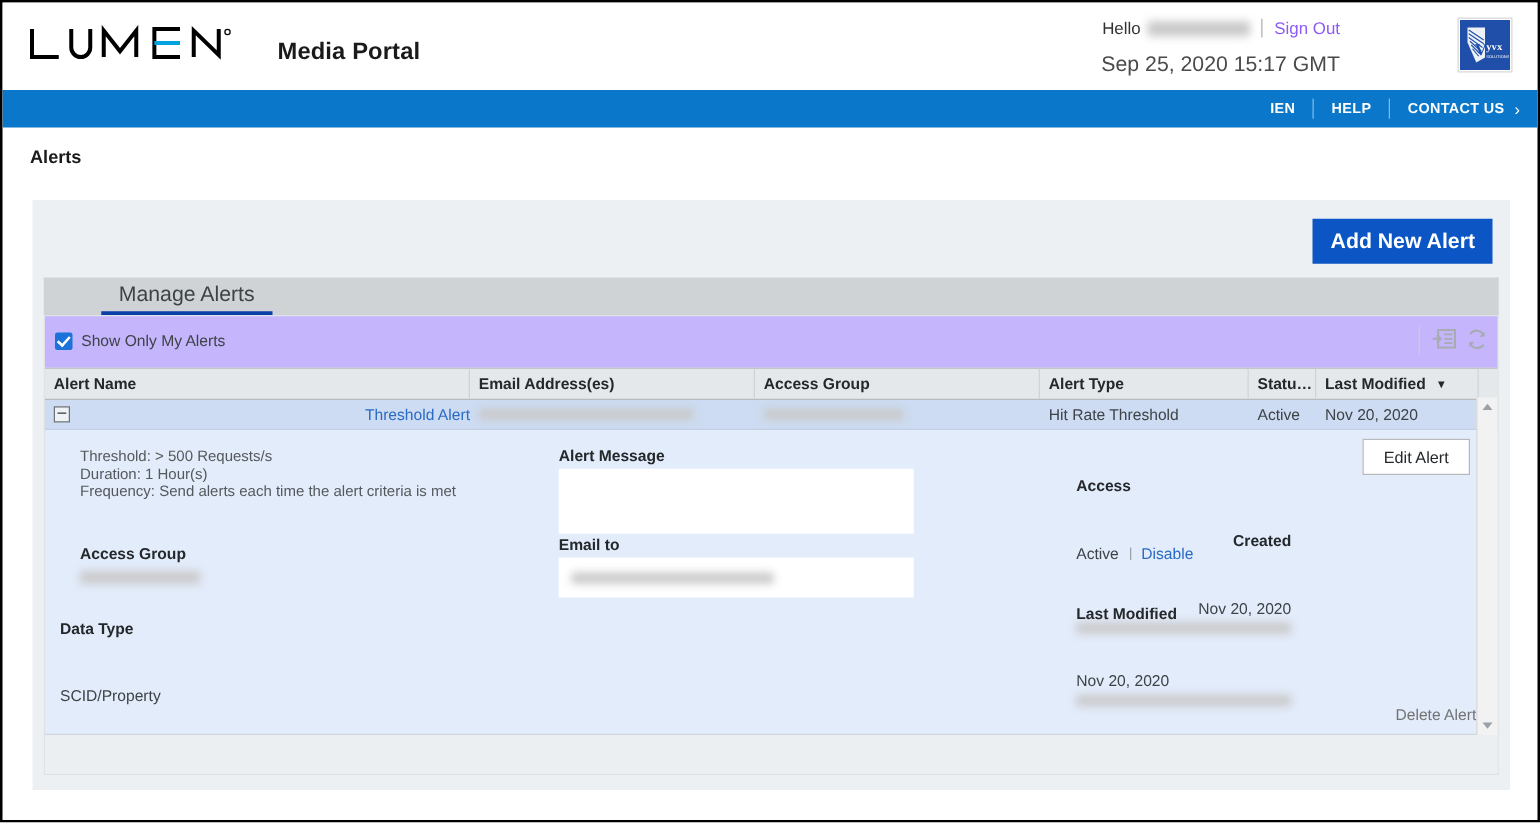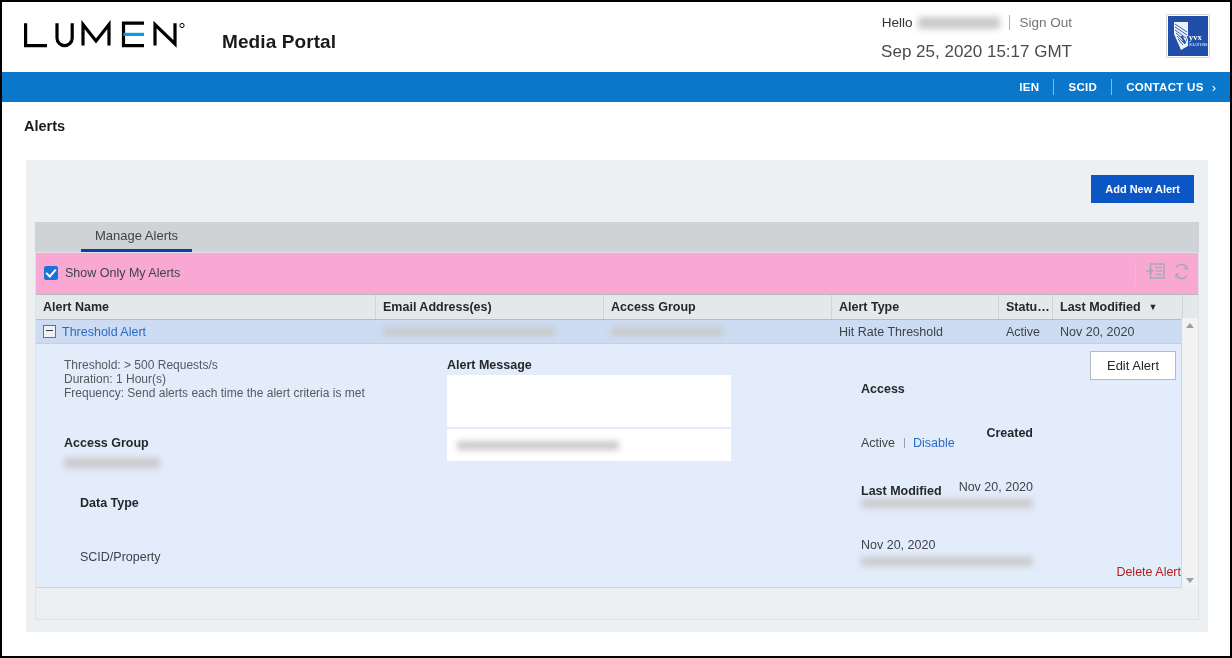--- a/index.html
+++ b/index.html
@@ -66,21 +66,21 @@
   }
   .redact.user { width: 82px; height: 12px; }
   .vbar {
     display: inline-block;
     width: 1px;
     height: 15px;
     background: #b0b0b0;
     margin: 0 9px;
   }
   .signout {
-    color: #737373;
+    color: #8b5cf6;
     text-decoration: none;
     font-size: 13.5px;
   }
   .date-line {
     position: absolute;
     right: 158px;
     top: 40px;
     font-size: 17px;
     color: #4a4a4a;
     white-space: nowrap;
@@ -158,21 +158,21 @@
   .panel-top {
     height: 62px;
     position: relative;
   }
   .add-btn {
     position: absolute;
     right: 14px;
     top: 15px;
     background: #0b55c4;
     color: #ffffff;
-    font-size: 11px;
+    font-size: 17px;
     font-weight: bold;
     border: none;
     padding: 8px 14px;
     cursor: pointer;
     font-family: "Liberation Sans", sans-serif;
   }
 
   .tabstrip {
     position: absolute;
     left: 9px;
@@ -182,41 +182,41 @@
     background: #cfd3d6;
   }
   .tab {
     position: absolute;
     left: 46px;
     top: 0;
     height: 30px;
     display: flex;
     align-items: center;
     padding: 0 14px;
-    font-size: 13px;
+    font-size: 17px;
     color: #3d4347;
     cursor: pointer;
     box-sizing: border-box;
   }
   .tab.active { border-bottom: 3px solid #0b3fa8; }
 
   .table-area {
     position: absolute;
     left: 9px;
     top: 92px;
     right: 9px;
     bottom: 12px;
     background: #edf0f2;
     border: 1px solid #dfe2e4;
     box-sizing: border-box;
   }
   .toolbar-row {
     position: relative;
     height: 41px;
-    background: #f9a8d4;
+    background: #c4b5fd;
   }
   .chk-wrap {
     position: absolute;
     left: 8px;
     top: 13px;
     display: flex;
     align-items: center;
     cursor: pointer;
   }
   .chkbox {
@@ -424,21 +424,21 @@
     width: 1px;
     height: 10px;
     background: #9aa0a6;
     margin: 0 5px;
     vertical-align: -1px;
   }
   .delete-link {
     position: absolute;
     right: 17px;
     bottom: 8px;
-    color: #b91c1c;
+    color: #737373;
     font-size: 12.5px;
     text-decoration: none;
     cursor: pointer;
   }
   .table-footer {
     height: 30px;
     background: #eceff1;
   }
 
   
@@ -521,21 +521,21 @@
         <text x="21" y="24" font-family="'Liberation Serif', serif" font-size="8.5" fill="#ffffff" font-weight="bold">yvx</text>
         <text x="21" y="30" font-family="'Liberation Sans', sans-serif" font-size="3.2" fill="#ffffff">SOLUTIONS</text>
       </svg>
     </div>
   </div>
 
   <div class="navbar">
     <div class="nav-right" id="nav-right" style="position:absolute; right:14px;">
         <a class="nav-small" href="#">IEN</a>
         <span class="nav-sep"></span>
-        <a class="nav-small" href="#">SCID</a>
+        <a class="nav-small" href="#">HELP</a>
         <span class="nav-sep"></span>
         <a class="nav-small" href="#">CONTACT US</a>
         <span class="nav-chev">›</span>
       </div>
   </div>
 
   <div class="page-title">Alerts</div>
 
   <div class="panel">
 
@@ -596,21 +596,21 @@
           <div class="th" style="width: 54px;">
             <span>Statu…</span>
           </div>
           <div class="th" style="width: 130px;">
             <span>Last Modified</span>
             <span class="sort-caret">▼</span>
           </div>
         </div>
 
       <div class="trow">
-        <div class="td" style="width:340px;">
+        <div class="td" style="width:340px;justify-content:space-between;">
           <span class="expander"></span>
           <a class="row-link" href="#">Threshold Alert</a>
         </div>
         <div class="td" style="width:228px;">
           <span class="redact email-cell"></span>
         </div>
         <div class="td" style="width:228px;">
           <span class="redact group-cell"></span>
         </div>
         <div class="td" style="width:167px;">Hit Rate Threshold</div>
@@ -626,31 +626,32 @@
           <div class="dt-sub">Threshold: &gt; 500 Requests/s</div>
           <div class="dt-sub">Duration: 1 Hour(s)</div>
           <div class="dt-sub">Frequency: Send alerts each time the alert criteria is met</div>
         </div>
 
         <div class="dt-col" style="left:28px; top:92px;">
           <div class="dt-label">Access Group</div>
           <span class="redact group-val"></span>
         </div>
 
-        <div class="dt-col" style="left:44px; top:152px;">
+        <div class="dt-col" style="left:12px; top:152px;">
           <div class="dt-label">Data Type</div>
           <div class="dt-val">SCID/Property</div>
         </div>
 
         <div class="dt-col" style="left:411px; top:14px;">
           <div class="dt-label">Alert Message</div>
           <div class="box-white msg-box"></div>
         </div>
 
         <div class="dt-col" style="left:411px; top:85px;">
+          <div class="dt-label">Email to</div>
           <div class="box-white email-box">
             <span class="redact email-inline"></span>
           </div>
         </div>
 
         <div class="dt-col" style="left:825px; top:38px;">
           <div class="dt-label">Access</div>
           <div class="dt-val">
             <span>Active</span>
             <span class="thin-bar"></span>

